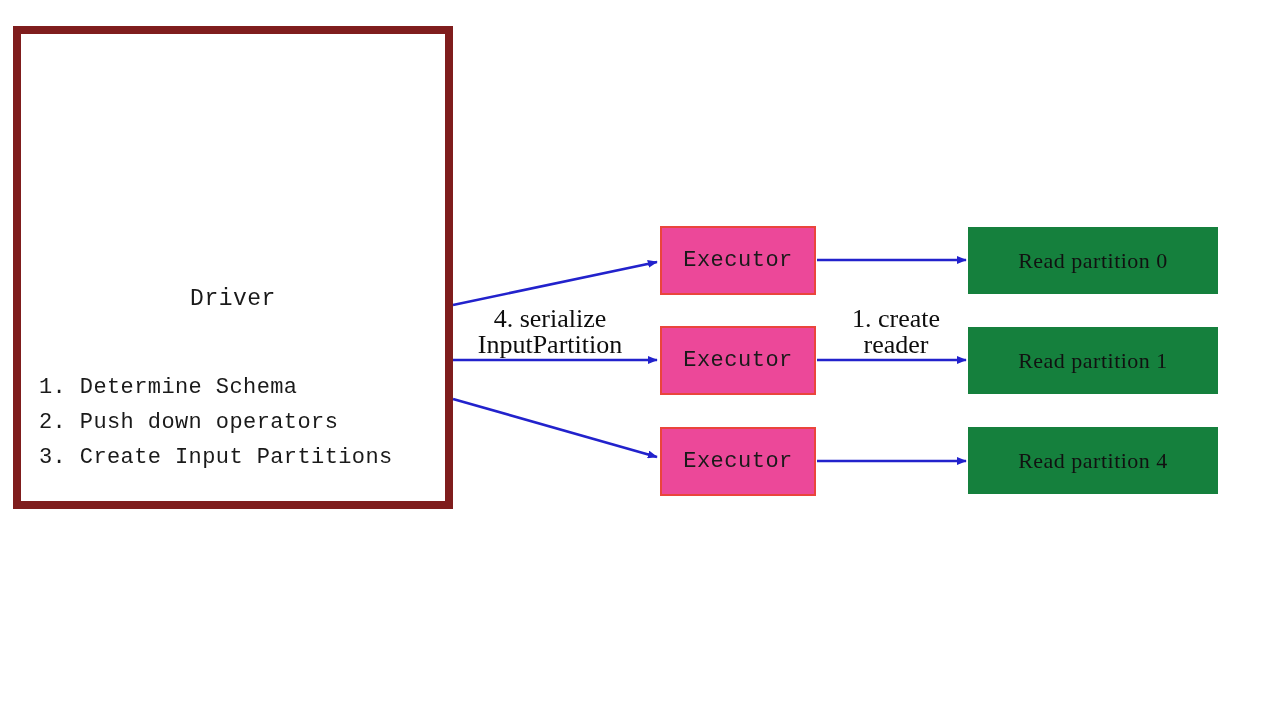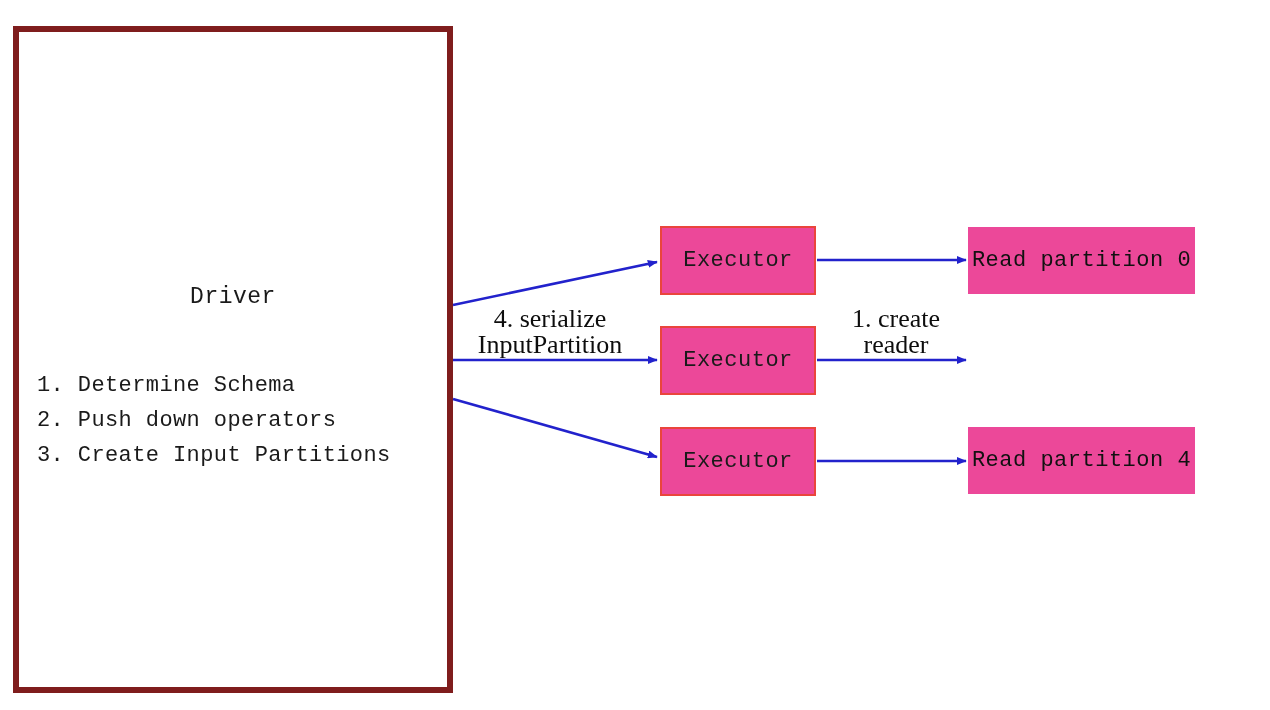--- a/index.html
+++ b/index.html
@@ -19,22 +19,22 @@
     position: absolute;
     box-sizing: border-box;
     display: flex;
     align-items: center;
     justify-content: center;
   }
   .driver-box {
     left: 13px;
     top: 26px;
     width: 440px;
-    height: 667px;
-    border: 6px solid #7f1d1d;
+    height: 483px;
+    border: 8px solid #7f1d1d;
     background: #ffffff;
     display: block;
   }
   .driver-title {
     position: absolute;
     left: 0;
     right: 0;
     top: 252px;
     text-align: center;
     font-family: "Liberation Mono", "DejaVu Sans Mono", monospace;
@@ -61,25 +61,25 @@
     font-family: "Liberation Mono", "DejaVu Sans Mono", monospace;
     font-size: 22px;
     color: #1a1a1a;
     letter-spacing: 0.5px;
   }
   .exec-0 { left: 660px; top: 226px; }
   .exec-1 { left: 660px; top: 326px; }
   .exec-2 { left: 660px; top: 427px; }
 
   .partition-box {
-    width: 227px;
+    width: 250px;
     height: 67px;
-    background: #ec4899;
+    background: #15803d;
     border: none;
-    font-family: Liberation Mono, monospace;
+    font-family: Liberation Serif, serif;
     font-size: 22px;
     color: #111111;
     letter-spacing: 0.5px;
   }
   .part-0 { left: 968px; top: 227px; }
   .part-1 { left: 968px; top: 327px; }
   .part-2 { left: 968px; top: 427px; }
 
   svg.arrows {
     position: absolute;
@@ -119,20 +119,21 @@
     <div class="driver-steps">1. Determine Schema
 2. Push down operators
 3. Create Input Partitions</div>
   </div>
 
   <div class="box executor-box exec-0">Executor</div>
   <div class="box executor-box exec-1">Executor</div>
   <div class="box executor-box exec-2">Executor</div>
 
   <div class="box partition-box part-0">Read partition 0</div>
+  <div class="box partition-box part-1">Read partition 1</div>
   <div class="box partition-box part-2">Read partition 4</div>
 
   <svg class="arrows" viewBox="0 0 1270 710">
     <defs>
       <marker id="ah" markerWidth="10" markerHeight="8" refX="9.2" refY="4" orient="auto" markerUnits="userSpaceOnUse">
         <path d="M0,0 L10,4 L0,8 z" fill="#2222cc"></path>
       </marker>
     </defs>
 
     <line x1="453" y1="305" x2="657" y2="262" stroke="#2222cc" stroke-width="2.6" marker-end="url(#ah)"></line>

